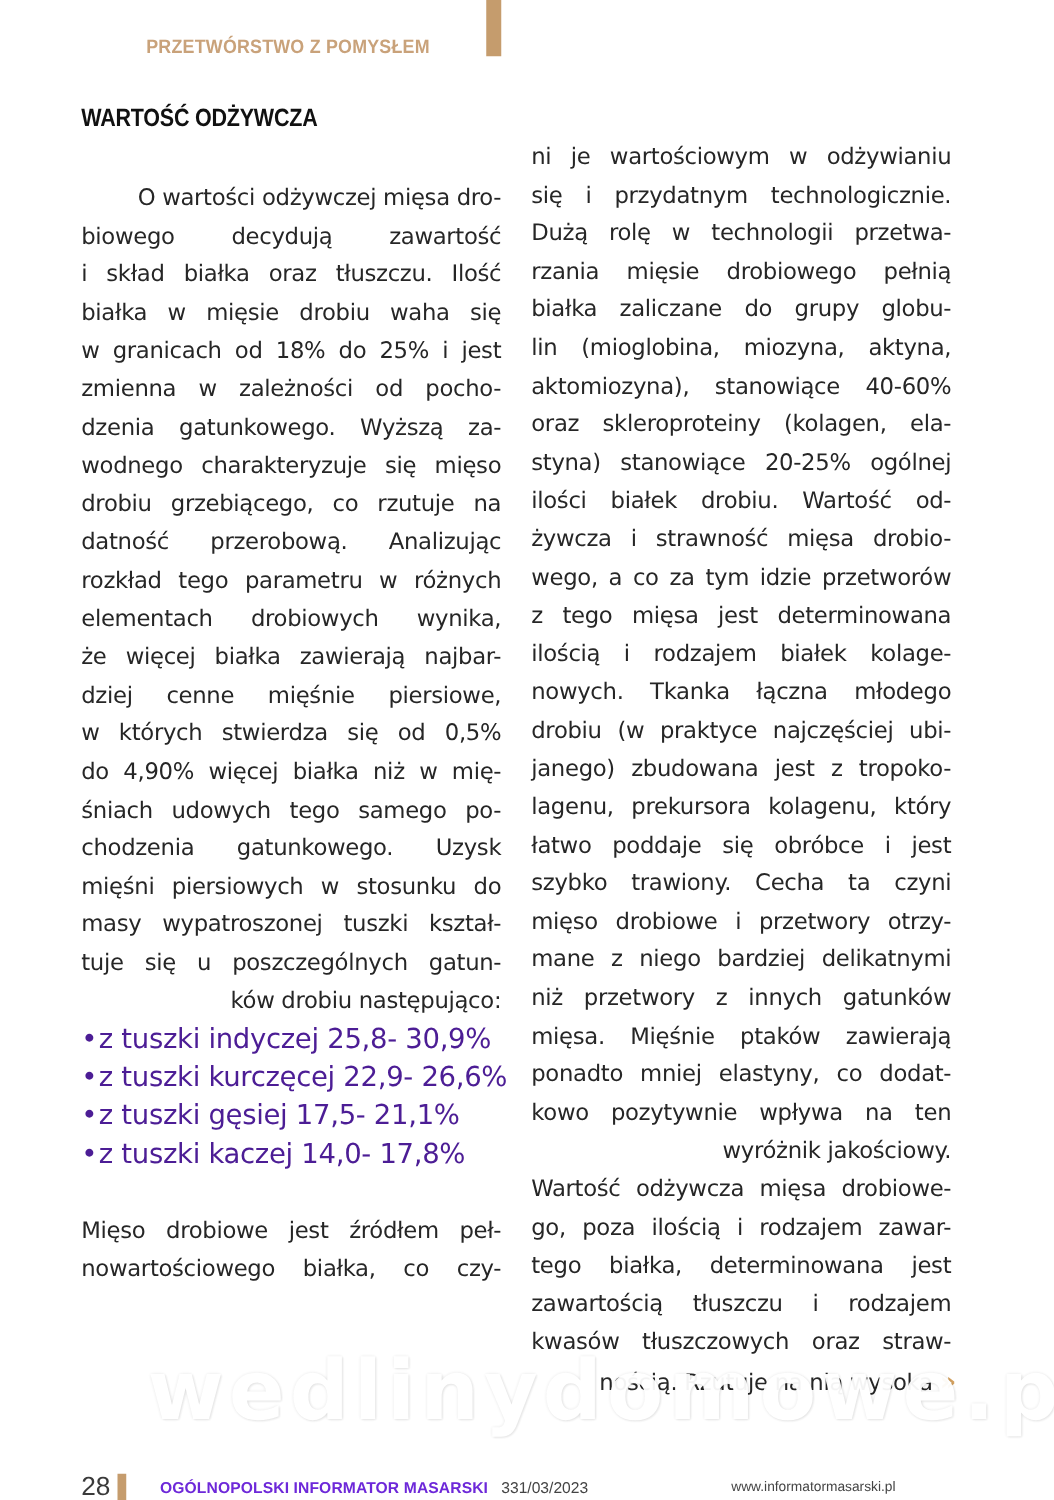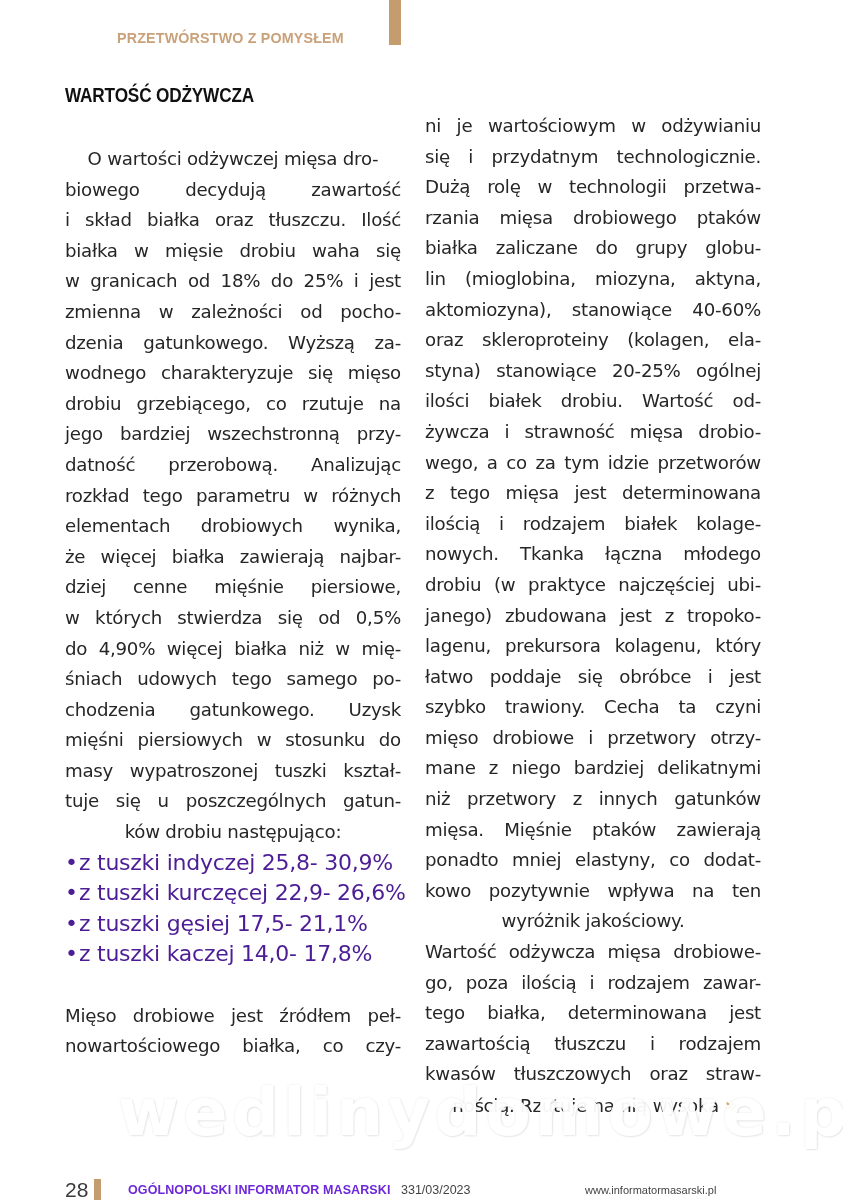--- a/index.html
+++ b/index.html
@@ -62,21 +62,21 @@
       white-space: nowrap;
       overflow: visible;
       letter-spacing: -0.25px;
       color: #262626;
     }
     .line.justify {
       text-align: justify;
       text-align-last: justify;
     }
     .line.left {
-      text-align: center;
+      text-align: right;
     }
     .bullet-line {
       height: 30.6px;
       line-height: 30.6px;
       font-size: 22px;
       white-space: nowrap;
       letter-spacing: -0.25px;
       color: #4c1d95;
     }
     .bullet-dot {
@@ -178,21 +178,20 @@
   <div>
     <div class="line left">O wartości odżywczej mięsa dro-</div>
     <div class="line justify">biowego decydują zawartość</div>
     <div class="line justify">i skład białka oraz tłuszczu. Ilość</div>
     <div class="line justify">białka w mięsie drobiu waha się</div>
     <div class="line justify">w granicach od 18% do 25% i jest</div>
     <div class="line justify">zmienna w zależności od pocho-</div>
     <div class="line justify">dzenia gatunkowego. Wyższą za-</div>
     <div class="line justify">wodnego charakteryzuje się mięso</div>
     <div class="line justify">drobiu grzebiącego, co rzutuje na</div>
-    <div class="line justify">jego bardziej wszechstronną przy-</div>
     <div class="line justify">datność przerobową. Analizując</div>
     <div class="line justify">rozkład tego parametru w różnych</div>
     <div class="line justify">elementach drobiowych wynika,</div>
     <div class="line justify">że więcej białka zawierają najbar-</div>
     <div class="line justify">dziej cenne mięśnie piersiowe,</div>
     <div class="line justify">w których stwierdza się od 0,5%</div>
     <div class="line justify">do 4,90% więcej białka niż w mię-</div>
     <div class="line justify">śniach udowych tego samego po-</div>
     <div class="line justify">chodzenia gatunkowego. Uzysk</div>
     <div class="line justify">mięśni piersiowych w stosunku do</div>
@@ -211,21 +210,21 @@
     <div class="line justify">Mięso drobiowe jest źródłem peł-</div>
     <div class="line justify">nowartościowego białka, co czy-</div>
   </div>
 </div>
 
 <div class="col col-right" style="top:83px;margin-top:28px;">
   <div>
     <div class="line justify">ni je wartościowym w odżywianiu</div>
     <div class="line justify">się i przydatnym technologicznie.</div>
     <div class="line justify">Dużą rolę w technologii przetwa-</div>
-    <div class="line justify">rzania mięsa drobiowego ptaków</div>
+    <div class="line justify">rzania mięsie drobiowego pełnią</div>
     <div class="line justify">białka zaliczane do grupy globu-</div>
     <div class="line justify">lin (mioglobina, miozyna, aktyna,</div>
     <div class="line justify">aktomiozyna), stanowiące 40-60%</div>
     <div class="line justify">oraz skleroproteiny (kolagen, ela-</div>
     <div class="line justify">styna) stanowiące 20-25% ogólnej</div>
     <div class="line justify">ilości białek drobiu. Wartość od-</div>
     <div class="line justify">żywcza i strawność mięsa drobio-</div>
     <div class="line justify">wego, a co za tym idzie przetworów</div>
     <div class="line justify">z tego mięsa jest determinowana</div>
     <div class="line justify">ilością i rodzajem białek kolage-</div>

